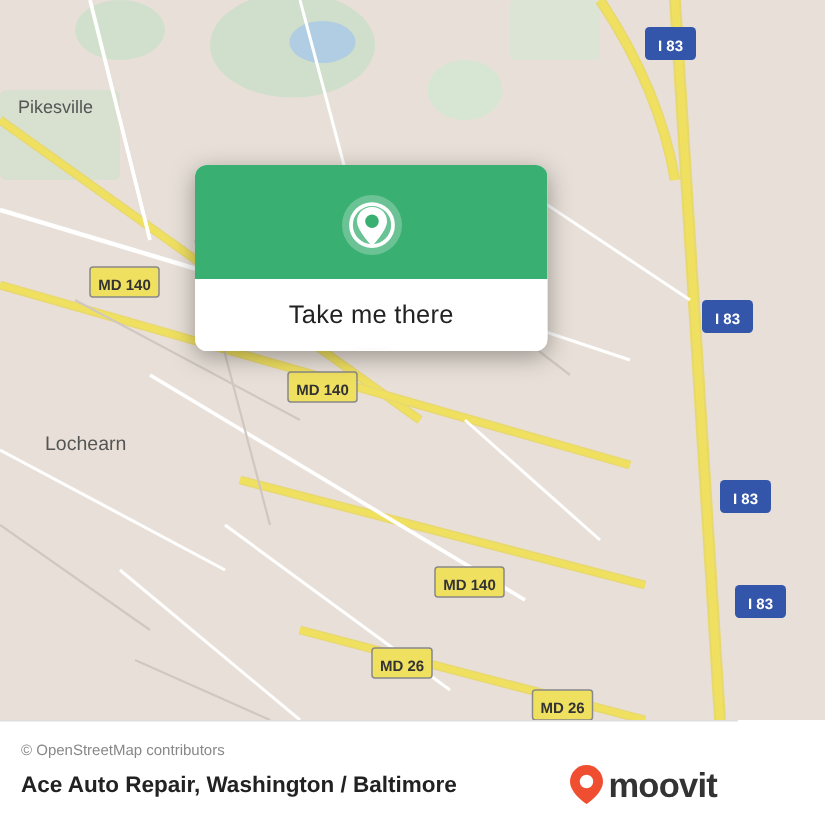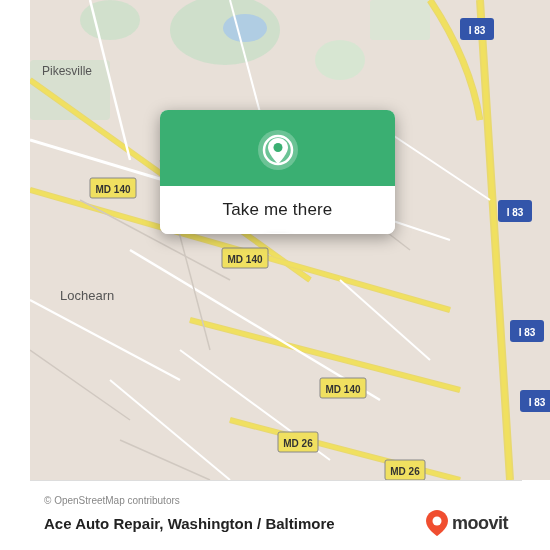--- a/index.html
+++ b/index.html
@@ -2,21 +2,20 @@
 <html><head>
   <meta charset="utf-8">
   <style>
     * { margin: 0; padding: 0; box-sizing: border-box; }
     body { width: 550px; height: 550px; overflow: hidden; font-family: Arial, sans-serif; }
 
     #container {
       width: 550px;
       height: 550px;
       position: relative;
-      padding-left: 30px;
     }
 
     #map-area {
       width: 550px;
       height: 480px;
       position: relative;
       overflow: hidden;
       background-color: #e8e0d8;
     }
 
@@ -118,21 +117,21 @@
       align-items: center;
       gap: 4px;
     }
 
     #moovit-pin {
       width: 22px;
       height: 26px;
     }
 
     #moovit-text {
-      font-size: 18px;
+      font-size: 23px;
       font-weight: 700;
       color: #333;
       letter-spacing: -0.5px;
     }
   </style>
 </head>
 <body>
 
 <div id="container">
 

